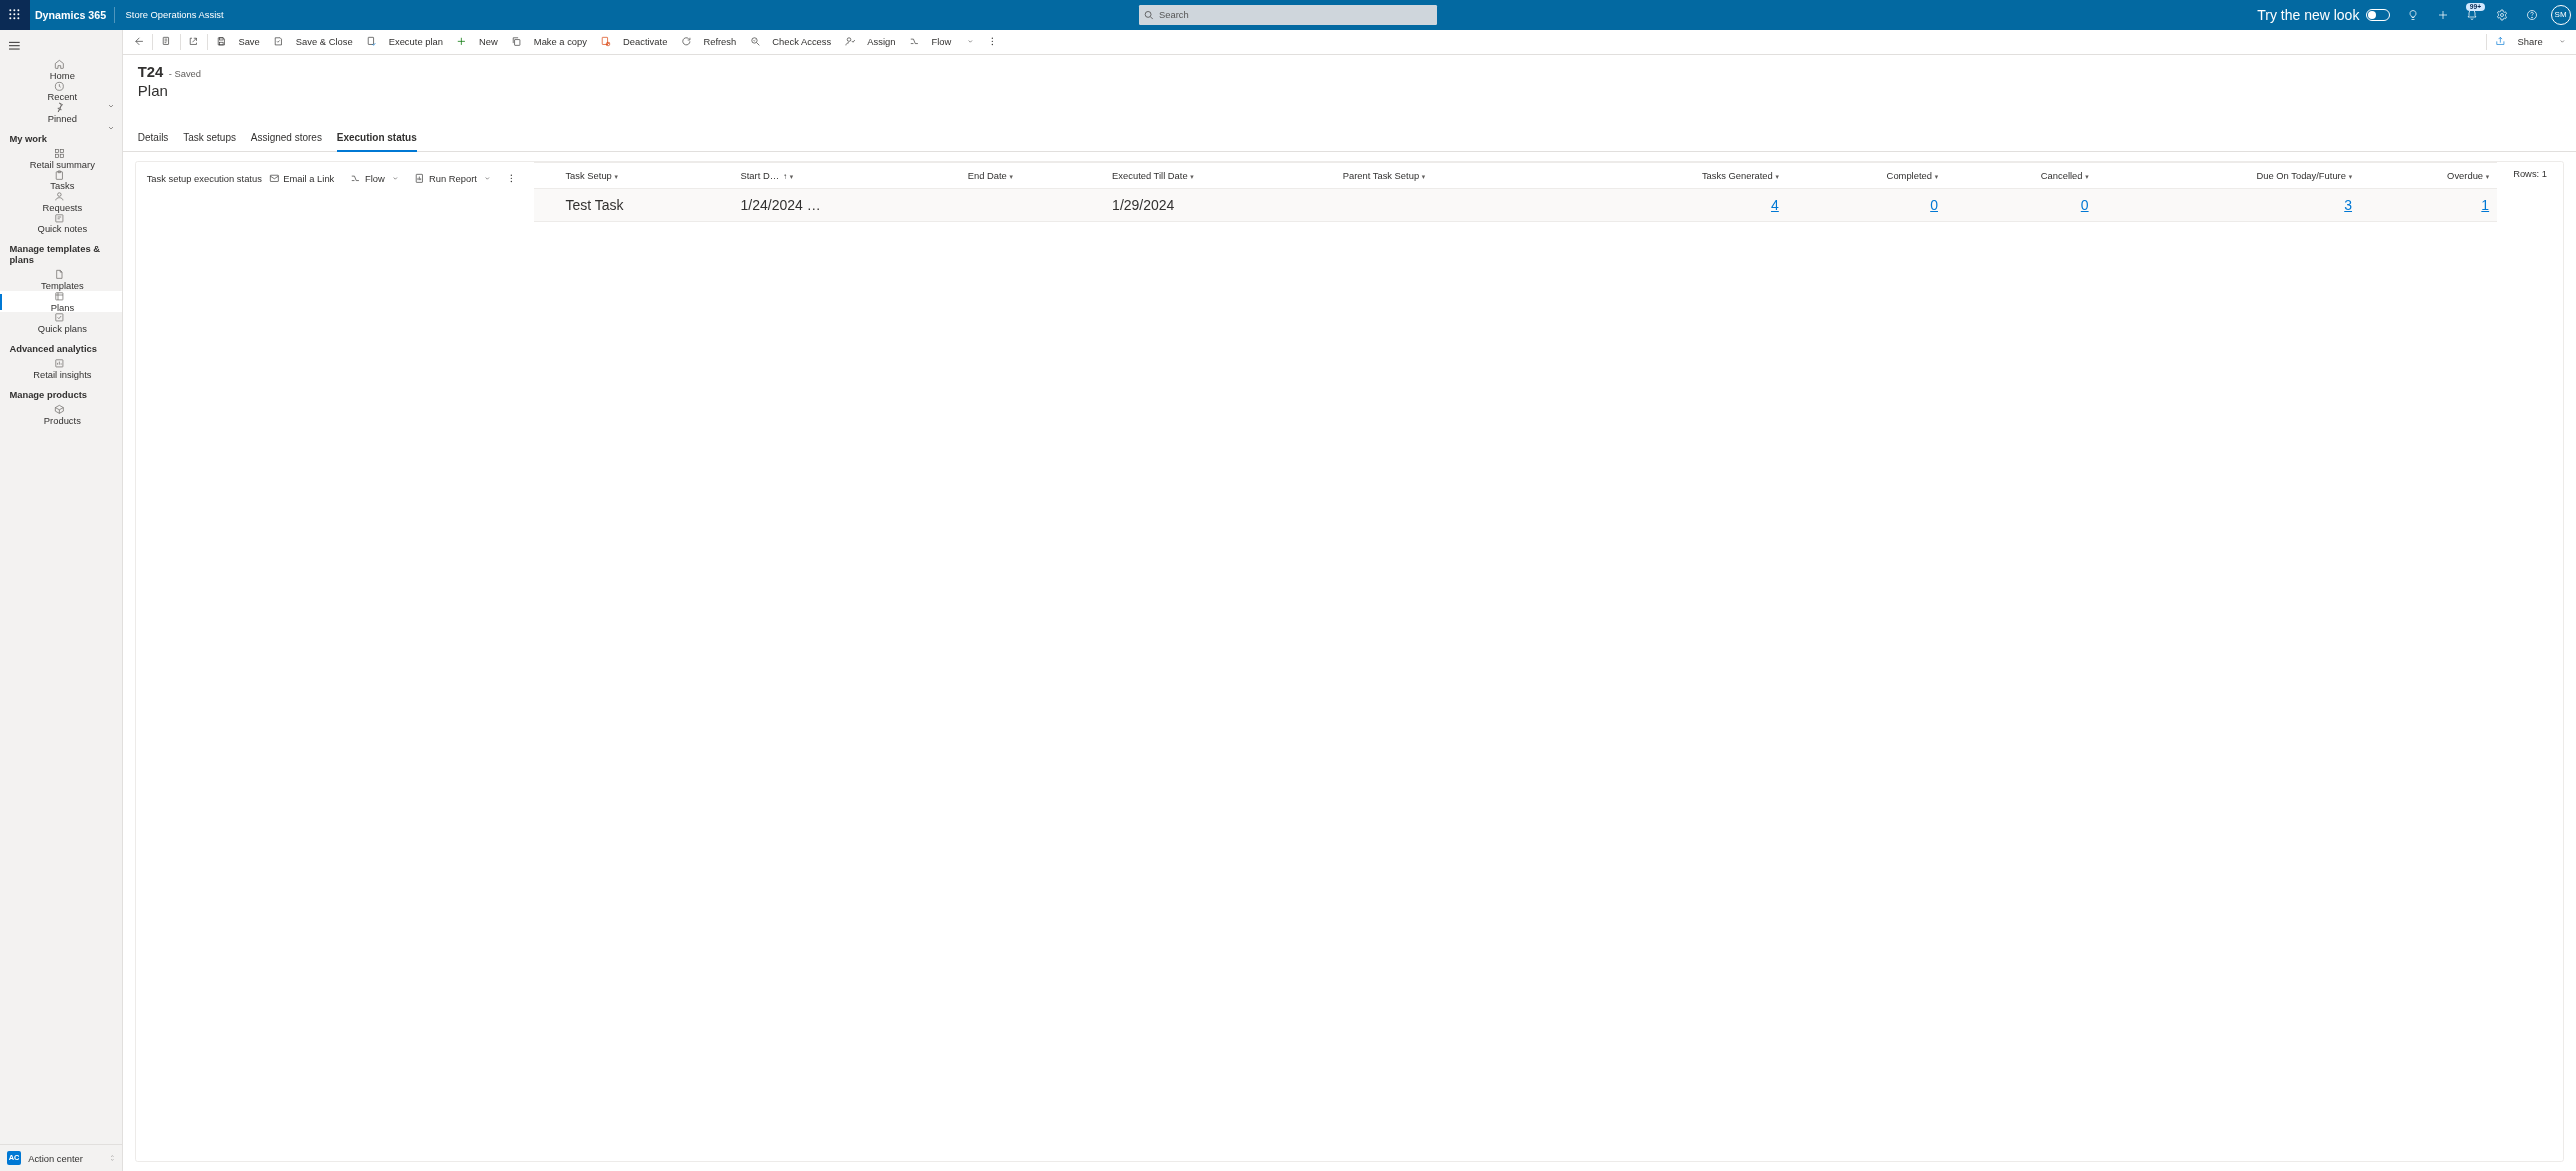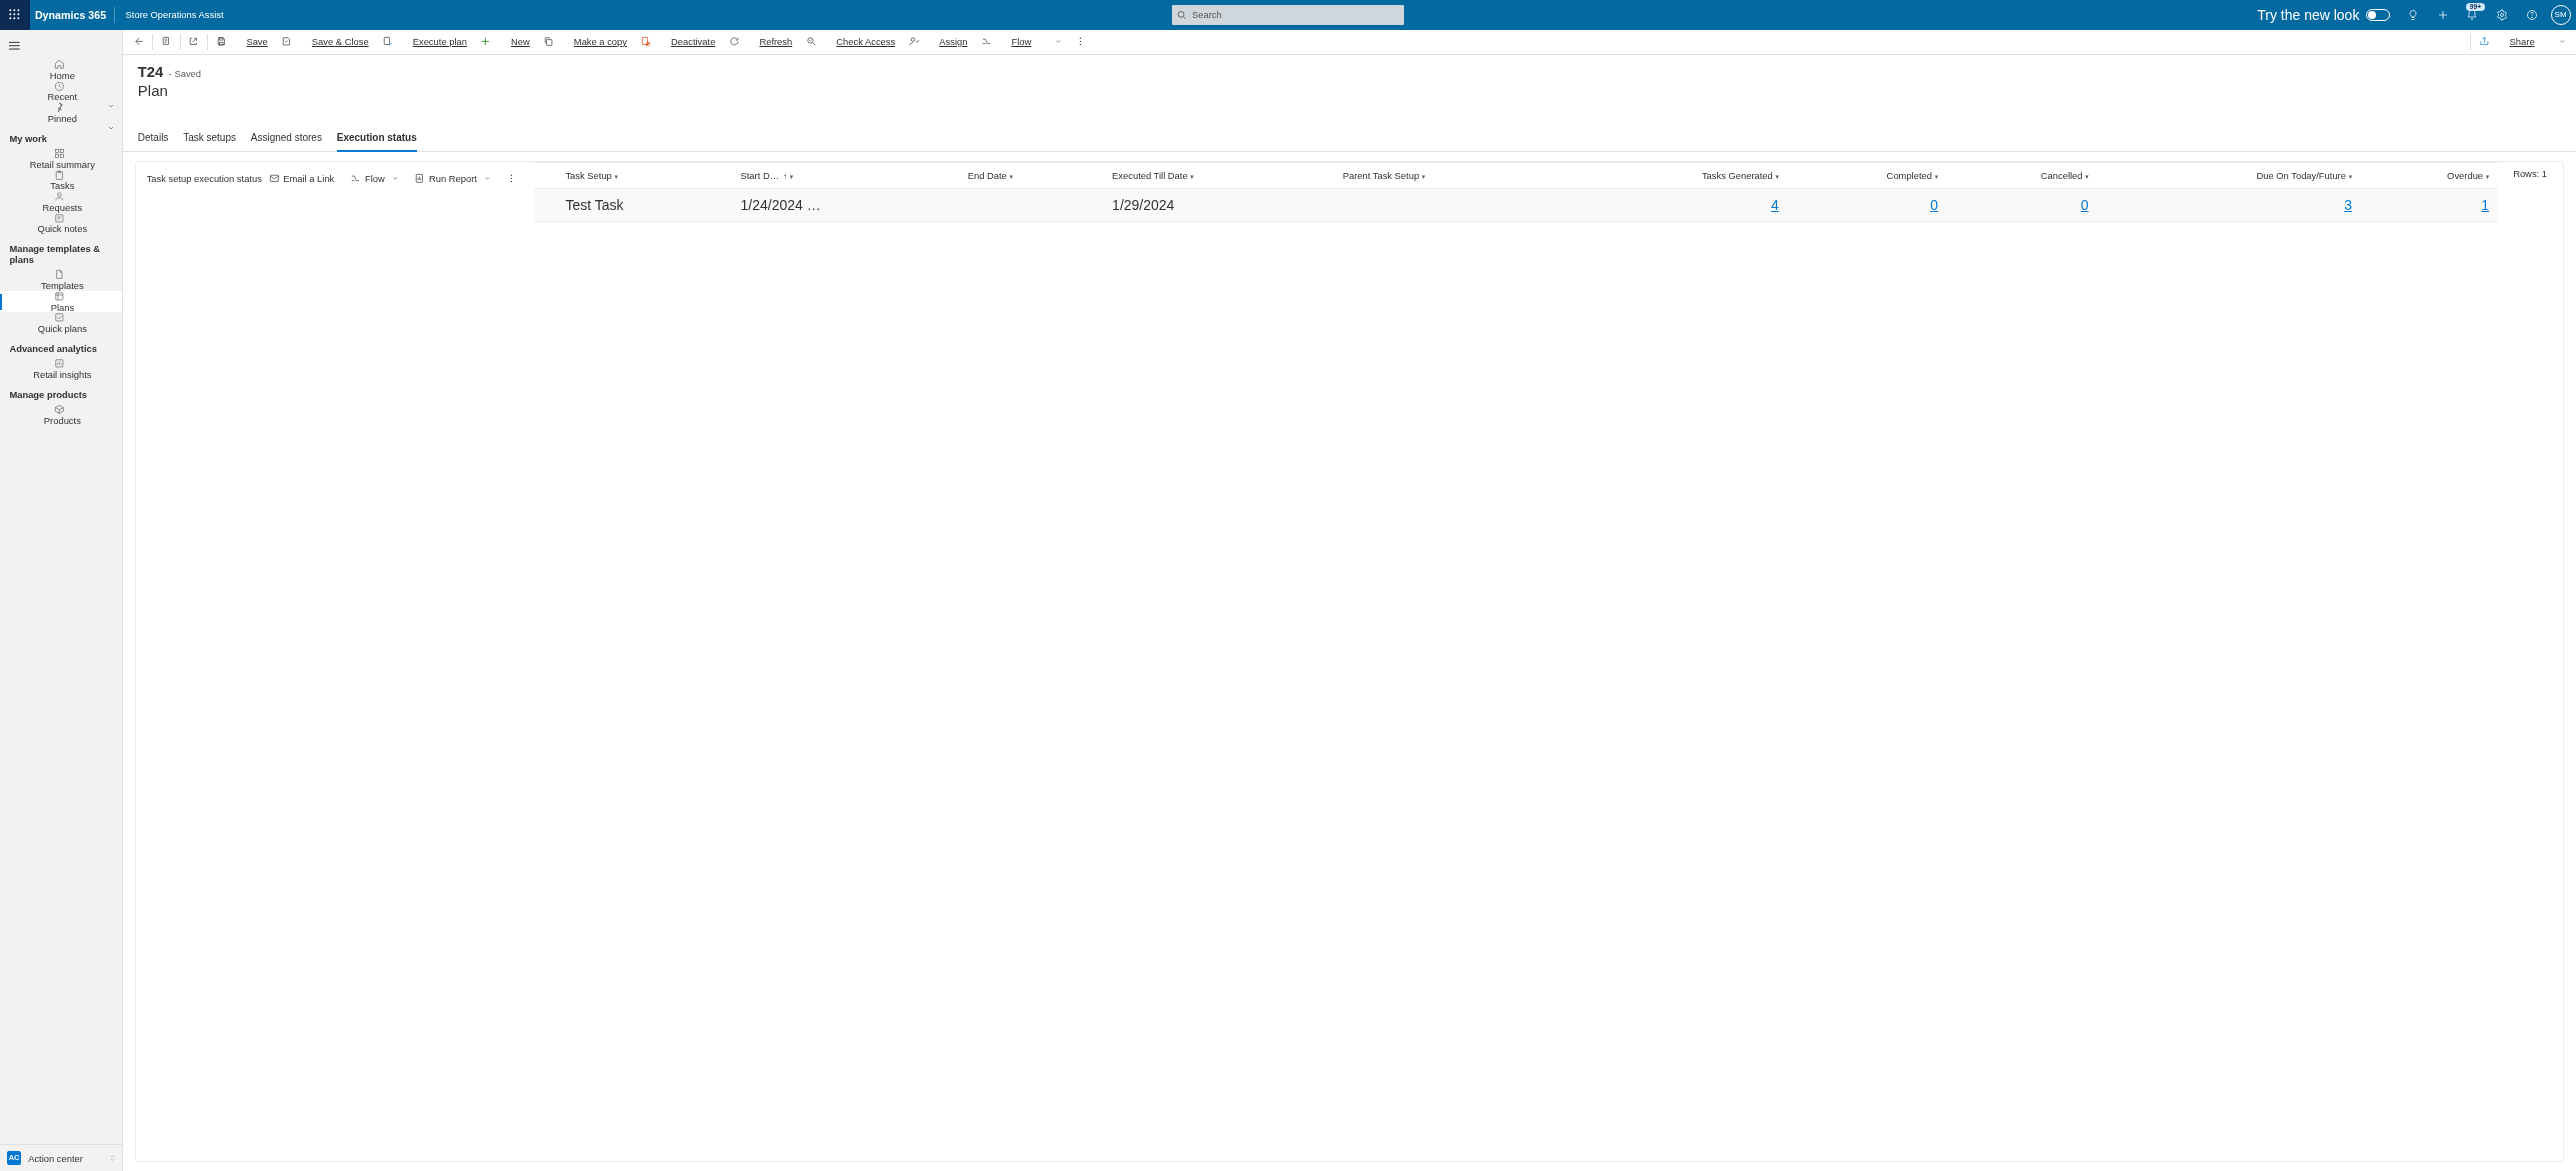--- a/index.html
+++ b/index.html
@@ -19,21 +19,21 @@
     width: 29.5px; height: 29.5px;
     background: #0b2b55;
     display: flex; align-items: center; justify-content: center;
     cursor: pointer;
   }
   .brand-name { font-size: 10.7px; font-weight: 600; padding: 0 8px 0 5.4px; }
   .brand-divider { width: 0.7px; height: 16px; background: rgba(255,255,255,0.3); }
   .app-name { font-size: 9.4px; padding: 0 10.7px; }
   .global-search-wrap {
     position: absolute; left: 50%; transform: translateX(-50%);
-    width: 232px;
+    width: 298px;
   }
   .global-search {
     width: 100%; height: 20px;
     background: #cfd6dc;
     border: none; border-radius: 1.3px;
     padding: 0 6.7px 0 20px;
     font-size: 9.4px; color: #333;
   }
   .global-search::placeholder { color: #555; }
   .global-search-icon {
@@ -118,22 +118,22 @@
 
   
   .main { flex: 1; display: flex; flex-direction: column; background: #fff; min-width: 0;}
 
   
   .cmdbar {
     height: 25.5px; border-bottom: 0.7px solid #e1dfdd;
     display: flex; align-items: center; padding: 0 4px;
   }
   .cmd-btn {
-    height: 25.5px; display: flex; align-items: center; gap: 20px;
-    padding: 0 6.7px; cursor: pointer; font-size: 9.4px; color: #323130; text-decoration: underline;
+    height: 25.5px; display: flex; align-items: center; gap: 12px;
+    padding: 0 6.7px; cursor: pointer; font-size: 9.4px; color: #323130;
   }
   .cmd-sep { width: 0.7px; height: 16px; background: #e1dfdd; margin: 0 1.3px; }
   .cmd-icon { display:flex; align-items:center; }
   .cmd-right { margin-left: auto; display: flex; align-items: center; }
 
   
   .record-header {
     padding: 9.4px 14.8px 4px 14.8px;
   }
   .record-title-row { display: flex; align-items: baseline; gap: 5.4px; }

